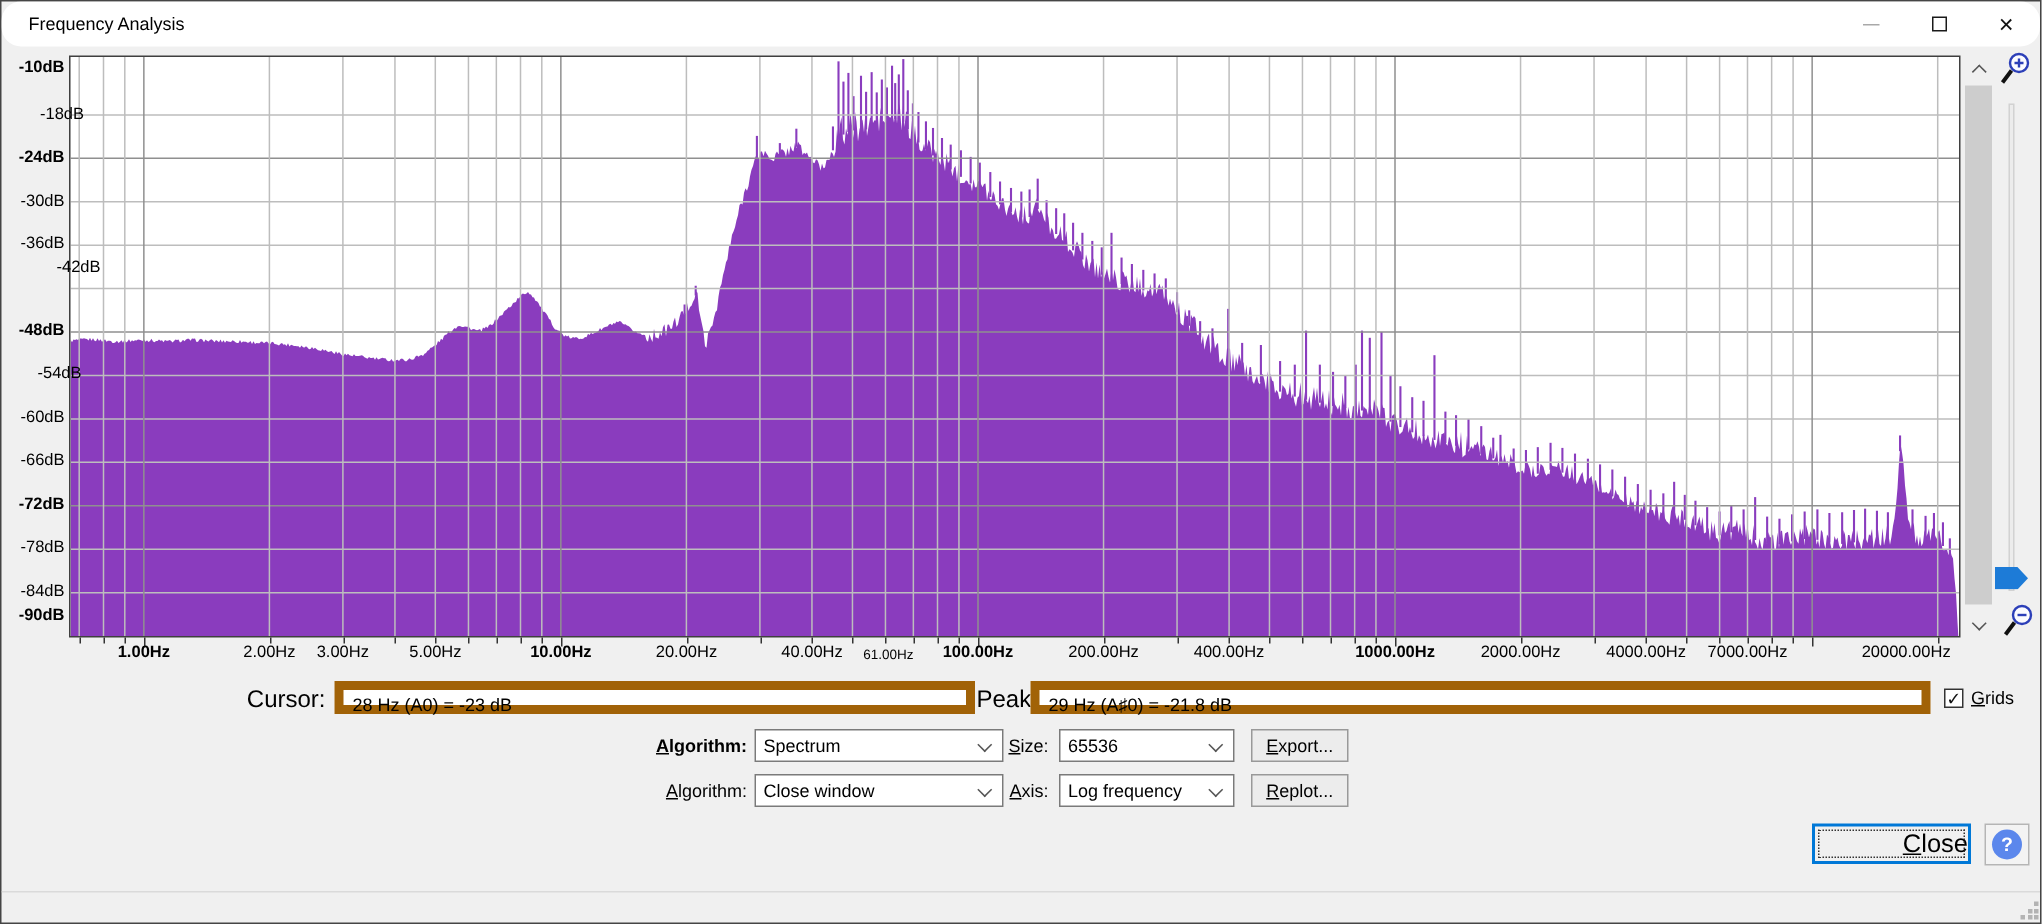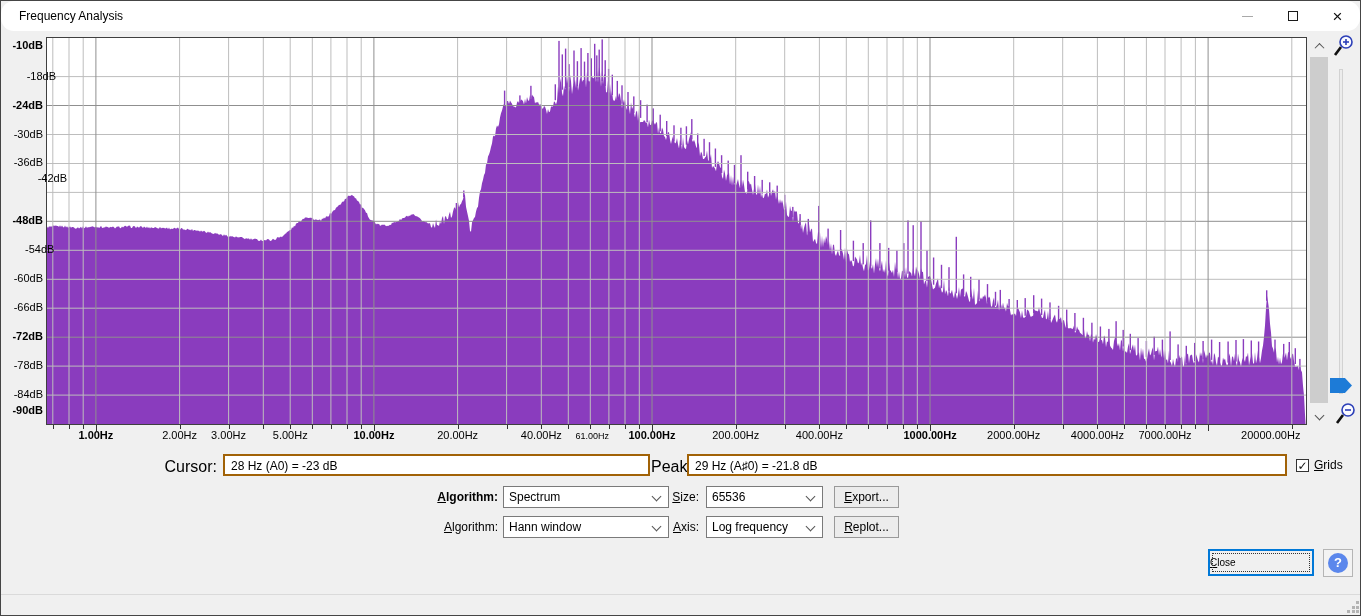--- a/index.html
+++ b/index.html
@@ -38,32 +38,32 @@
   .chev { width:7px; height:7px; border-right:1.4px solid #555; border-bottom:1.4px solid #555; }
   .chev.up { transform:rotate(-135deg) translate(-1px,-1px); }
   .chev.down { transform:rotate(45deg); }
   
   .zslider-track { position:absolute; left:1338px; top:68px; width:4px; height:325px; background:#ececec; border:1px solid #d2d2d2; }
   .zslider-thumb { position:absolute; left:1329px; top:377px; width:22px; height:15px; background:#1d7bd7;
     clip-path:polygon(0 0, 68% 0, 100% 50%, 68% 100%, 0 100%); }
   .zoomicon { position:absolute; width:26px; height:24px; }
   
   .rlabel { position:absolute; top:457px; font-size:16px; text-align:right; }
-  .rbox { position:absolute; top:453px; height:22px; background:#fff; border:2px solid #a16207; font-size:12px; line-height:20px; padding-left:6px; white-space:nowrap; }
+  .rbox { position:absolute; top:453px; height:22px; background:#fff; border:6px solid #a16207; font-size:12px; line-height:20px; padding-left:6px; white-space:nowrap; }
   .checkbox { position:absolute; left:1295px; top:458px; width:13px; height:13px; background:#fff; border:1px solid #333;
     font-size:12px; line-height:12px; text-align:center; color:#111; }
   .cb-label { position:absolute; left:1313px; top:457px; font-size:12px; }
   
   .clabel { position:absolute; width:80px; text-align:right; font-size:12px; }
   .combo { position:absolute; height:22px; background:#fff; border:1px solid #7a7a7a; font-size:12px; line-height:20px; padding-left:5px; }
   .combo .chev { position:absolute; right:8px; top:6px; }
   .pbtn { position:absolute; height:22px; background:#ececec; border:1px solid #999; font-size:12px; text-align:center; line-height:20px; }
   .mn::first-letter { text-decoration:underline; }
   .close-btn { position:absolute; left:1207px; top:548px; width:106px; height:27px; background:#f0f0f0;
-    border:2px solid #0078d7; font-size:10px; line-height:23px; text-align:left;
+    border:2px solid #0078d7; font-size:17px; line-height:23px; text-align:right;
     outline:1px dotted #333; outline-offset:-5px; }
   .help-btn { position:absolute; left:1322px; top:548px; width:30px; height:28px; background:#f3f3f3; border:1px solid #b5b5b5;
     display:flex; align-items:center; justify-content:center; }
   .help-circle { width:20px; height:20px; border-radius:50%; background:#5b87ec; color:#fff; font-weight:bold;
     font-size:13px; line-height:20px; text-align:center; }
   .divider { position:absolute; left:0; top:593px; width:100%; height:0; border-top:1px solid #dadada; }
   .grip { position:absolute; left:1346px; top:600px; width:12px; height:12px; }
   .grip i { position:absolute; width:3px; height:3px; background:#b3b3b3; }
 </style>
 </head>
@@ -372,21 +372,21 @@
   </div>
   <span class="clabel mn" style="left:618px; top:489px;">Size:</span>
   <div class="combo" style="left:705px; top:485px; width:117px;">
     <span>65536</span>
     <span class="chev down"></span>
   </div>
   <button class="pbtn mn" style="left:833px; top:485px; width:65px;">Export...</button>
 
   <span class="clabel mn" style="left:417px; top:519px;">Algorithm:</span>
   <div class="combo" style="left:502px; top:515px; width:166px;">
-    <span>Hann window</span>
+    <span>Close window</span>
     <span class="chev down"></span>
   </div>
   <span class="clabel mn" style="left:618px; top:519px;">Axis:</span>
   <div class="combo" style="left:705px; top:515px; width:117px;">
     <span>Log frequency</span>
     <span class="chev down"></span>
   </div>
   <button class="pbtn mn" style="left:833px; top:515px; width:65px;">Replot...</button>
 
   <button class="close-btn mn">Close</button>

